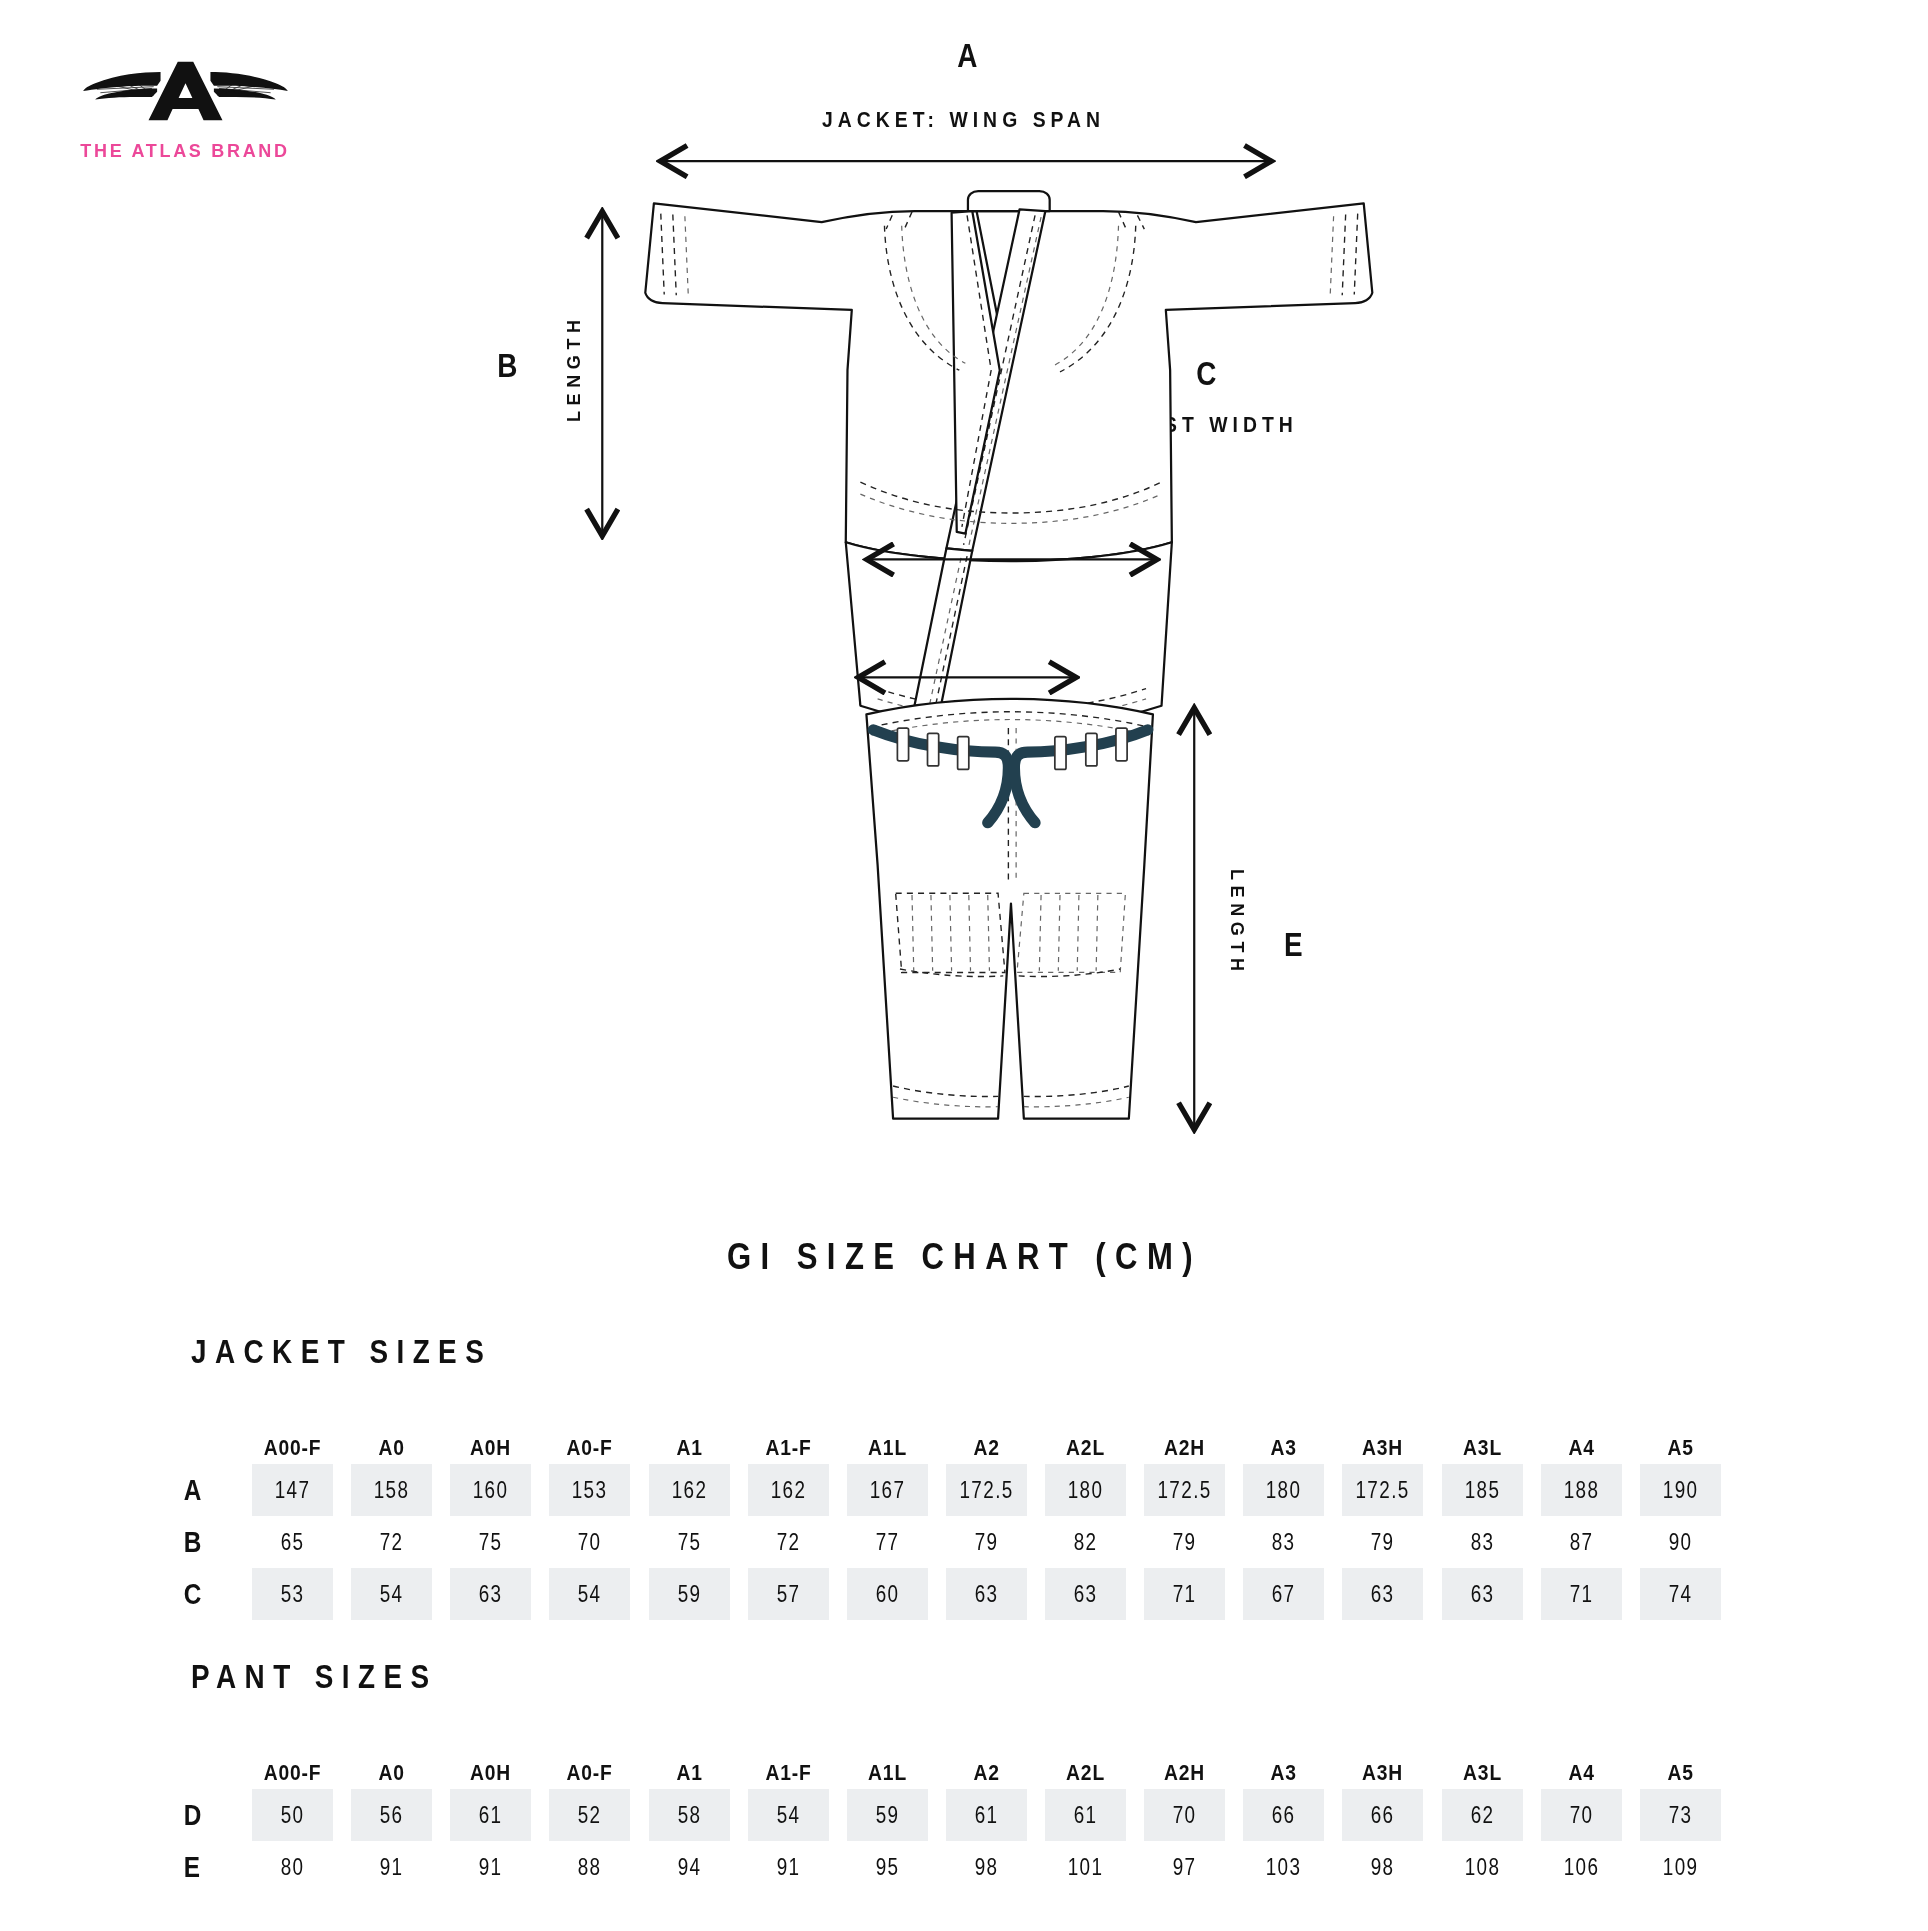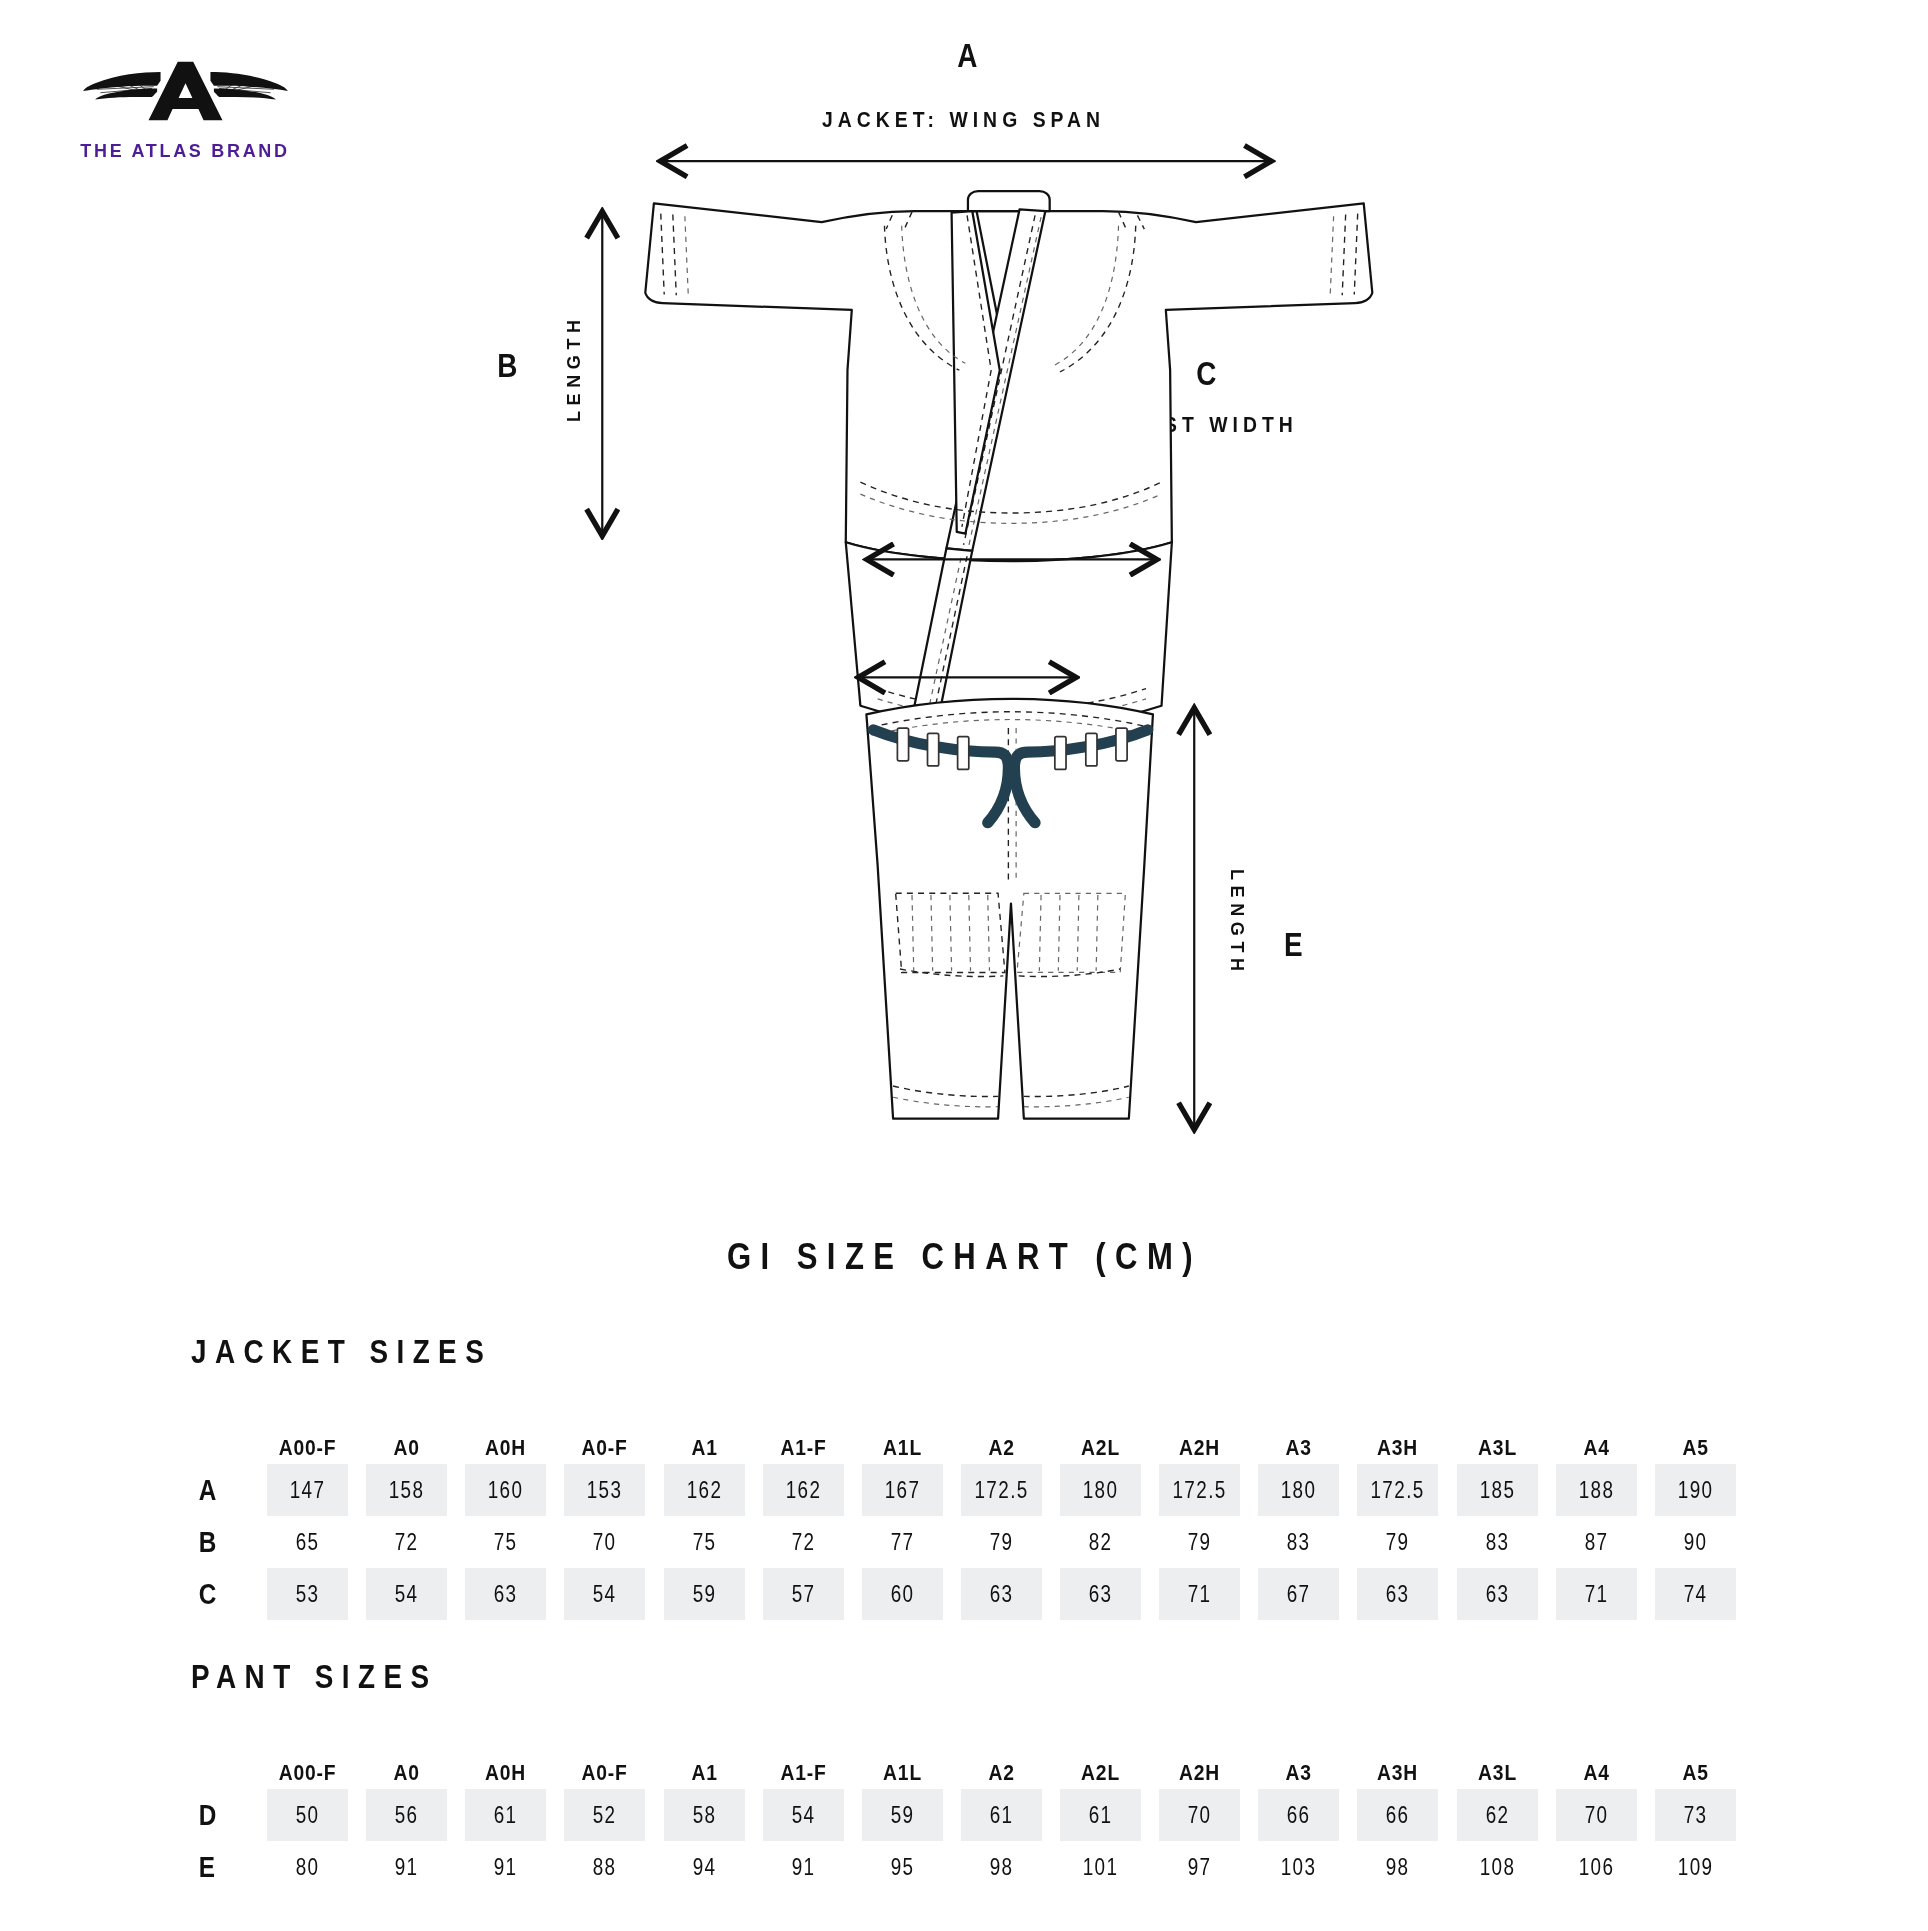--- a/index.html
+++ b/index.html
@@ -24,21 +24,21 @@
     width: 224px;
     text-align: center;
   }
   #brand .mark { display: block; }
   #brand .brandname {
     display: block;
     margin-top: 15.5px;
     font-size: 18px;
     font-weight: 700;
     letter-spacing: 2.7px;
-    color: #4c1d95;
+    color: #ec4899;
     white-space: nowrap;
     font-family: "Liberation Sans", sans-serif;
   }
 
   
   #diagram {
     position: absolute;
     left: 0;
     top: 0;
     width: 1929px;
@@ -98,21 +98,21 @@
     transform: scaleX(0.82);
     transform-origin: left center;
     color: #111;
     white-space: nowrap;
   }
   #jacket-title { top: 1332px; }
   #pant-title   { top: 1657px; }
 
   .sizetable {
     position: absolute;
-    left: 196px;
+    left: 181px;
     width: 1549px;
     border-collapse: collapse;
     table-layout: fixed;
   }
   #jacket-table { top: 1408px; }
   #pant-table   { top: 1733px; }
 
   .sizetable th, .sizetable td {
     padding: 0;
     text-align: center;

